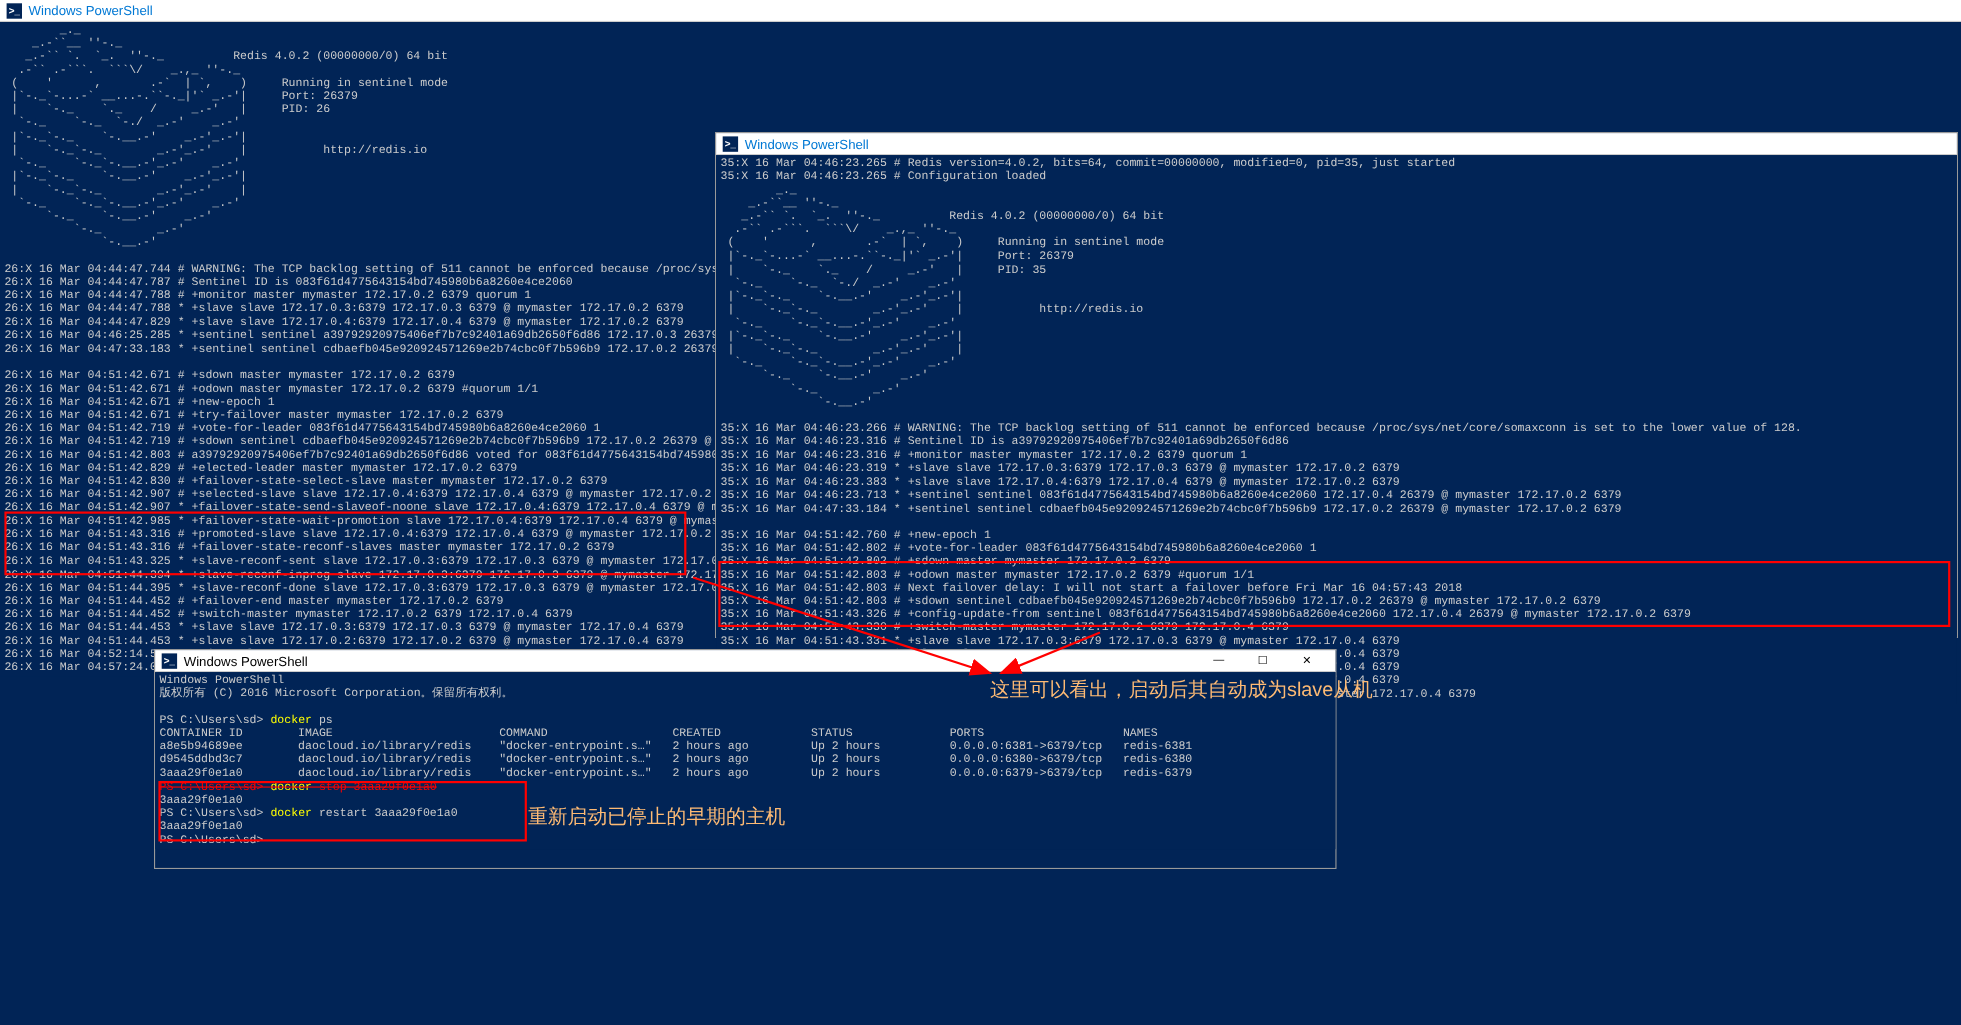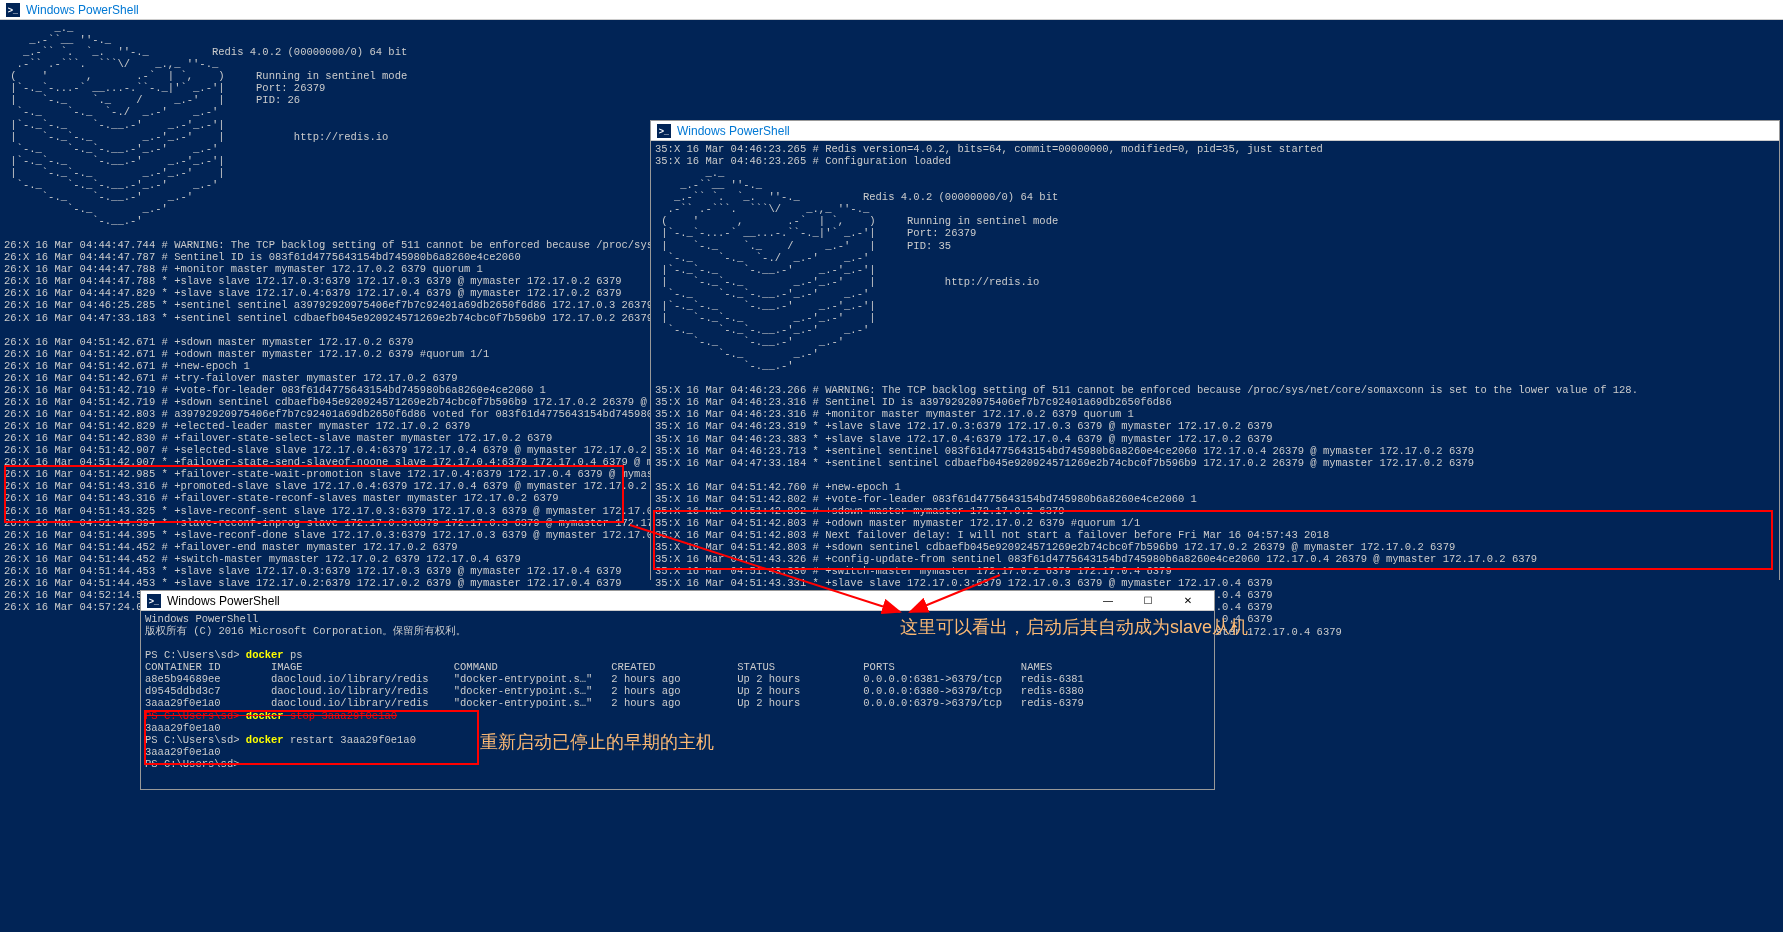--- a/index.html
+++ b/index.html
@@ -94,21 +94,21 @@
 .annotation {
   position: absolute;
   color: #fdba74;
   font-family: "Microsoft YaHei", sans-serif;
   font-size: 18px;
 }
 .arrow-svg {
   position: absolute;
   pointer-events: none;
 }
-.yellow { color: #ffff00; font-weight: bold; }
+.yellow { color: #ffff00; }
 </style>
 </head>
 <body>
 
 <div class="window win1">
   <div class="titlebar">
     <span class="ps-icon">&gt;_</span>
     <span class="title-text">Windows PowerShell</span>
   </div>
   <div class="terminal-body" id="term1">        _._

